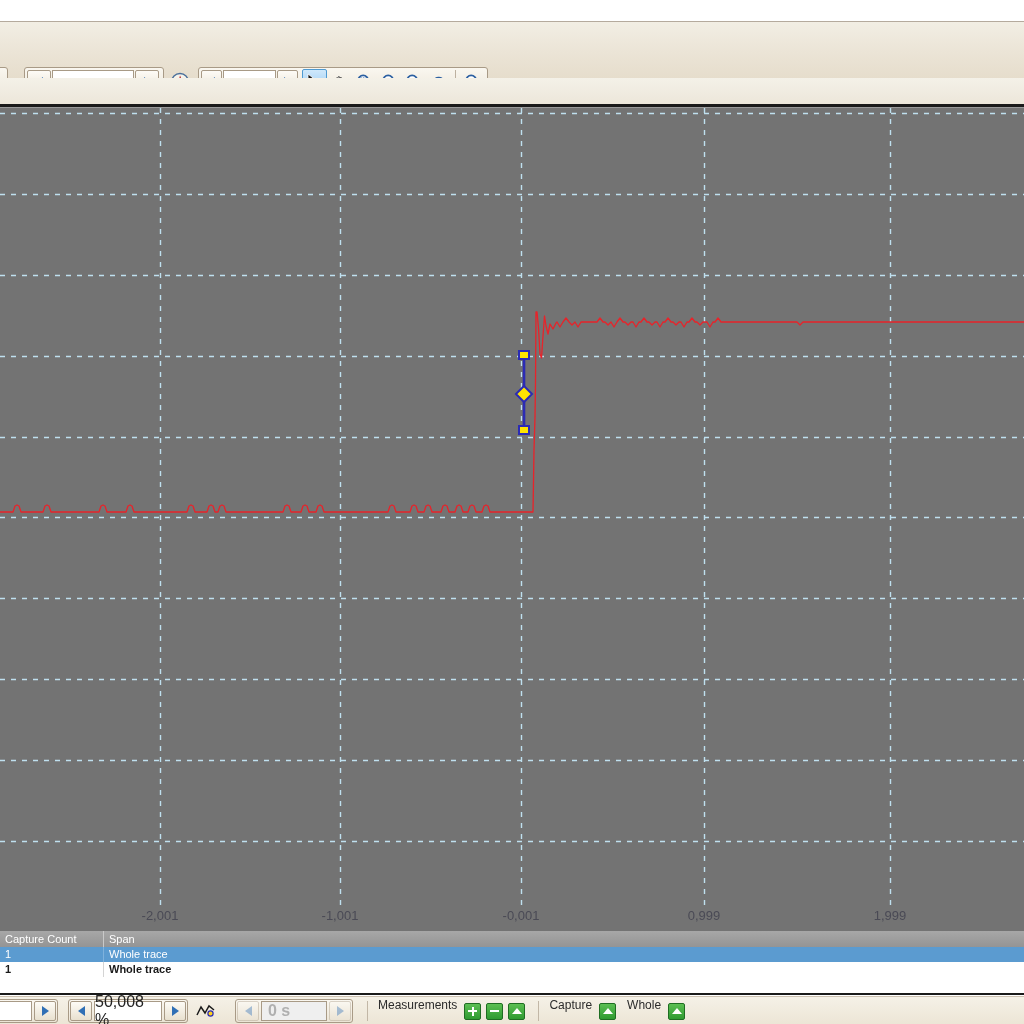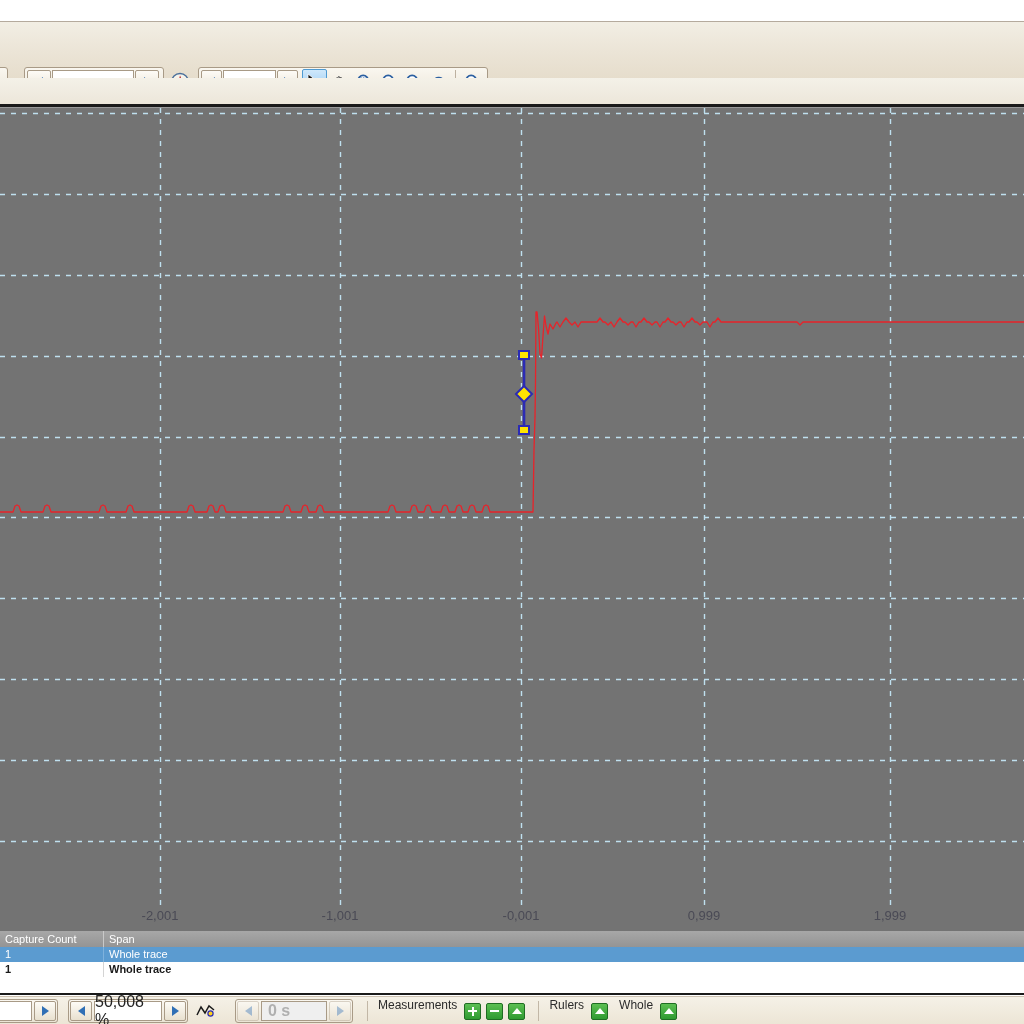--- a/index.html
+++ b/index.html
@@ -532,20 +532,20 @@
 
     <div class="sb-sep"></div>
 
     <span class="sb-label">Measurements</span>
     <div class="green-btn gb-plus"></div>
     <div class="green-btn gb-minus"></div>
     <div class="green-btn gb-up"></div>
 
     <div class="sb-sep"></div>
 
-    <span class="sb-label">Rulers</span>
+    <span class="sb-label">Capture</span>
     <div class="green-btn gb-up"></div>
 
     <span class="sb-label" style="margin-left:6px;">Whole</span>
     <div class="green-btn gb-up"></div>
   </div>
 
 </div>
 
 </body></html>

